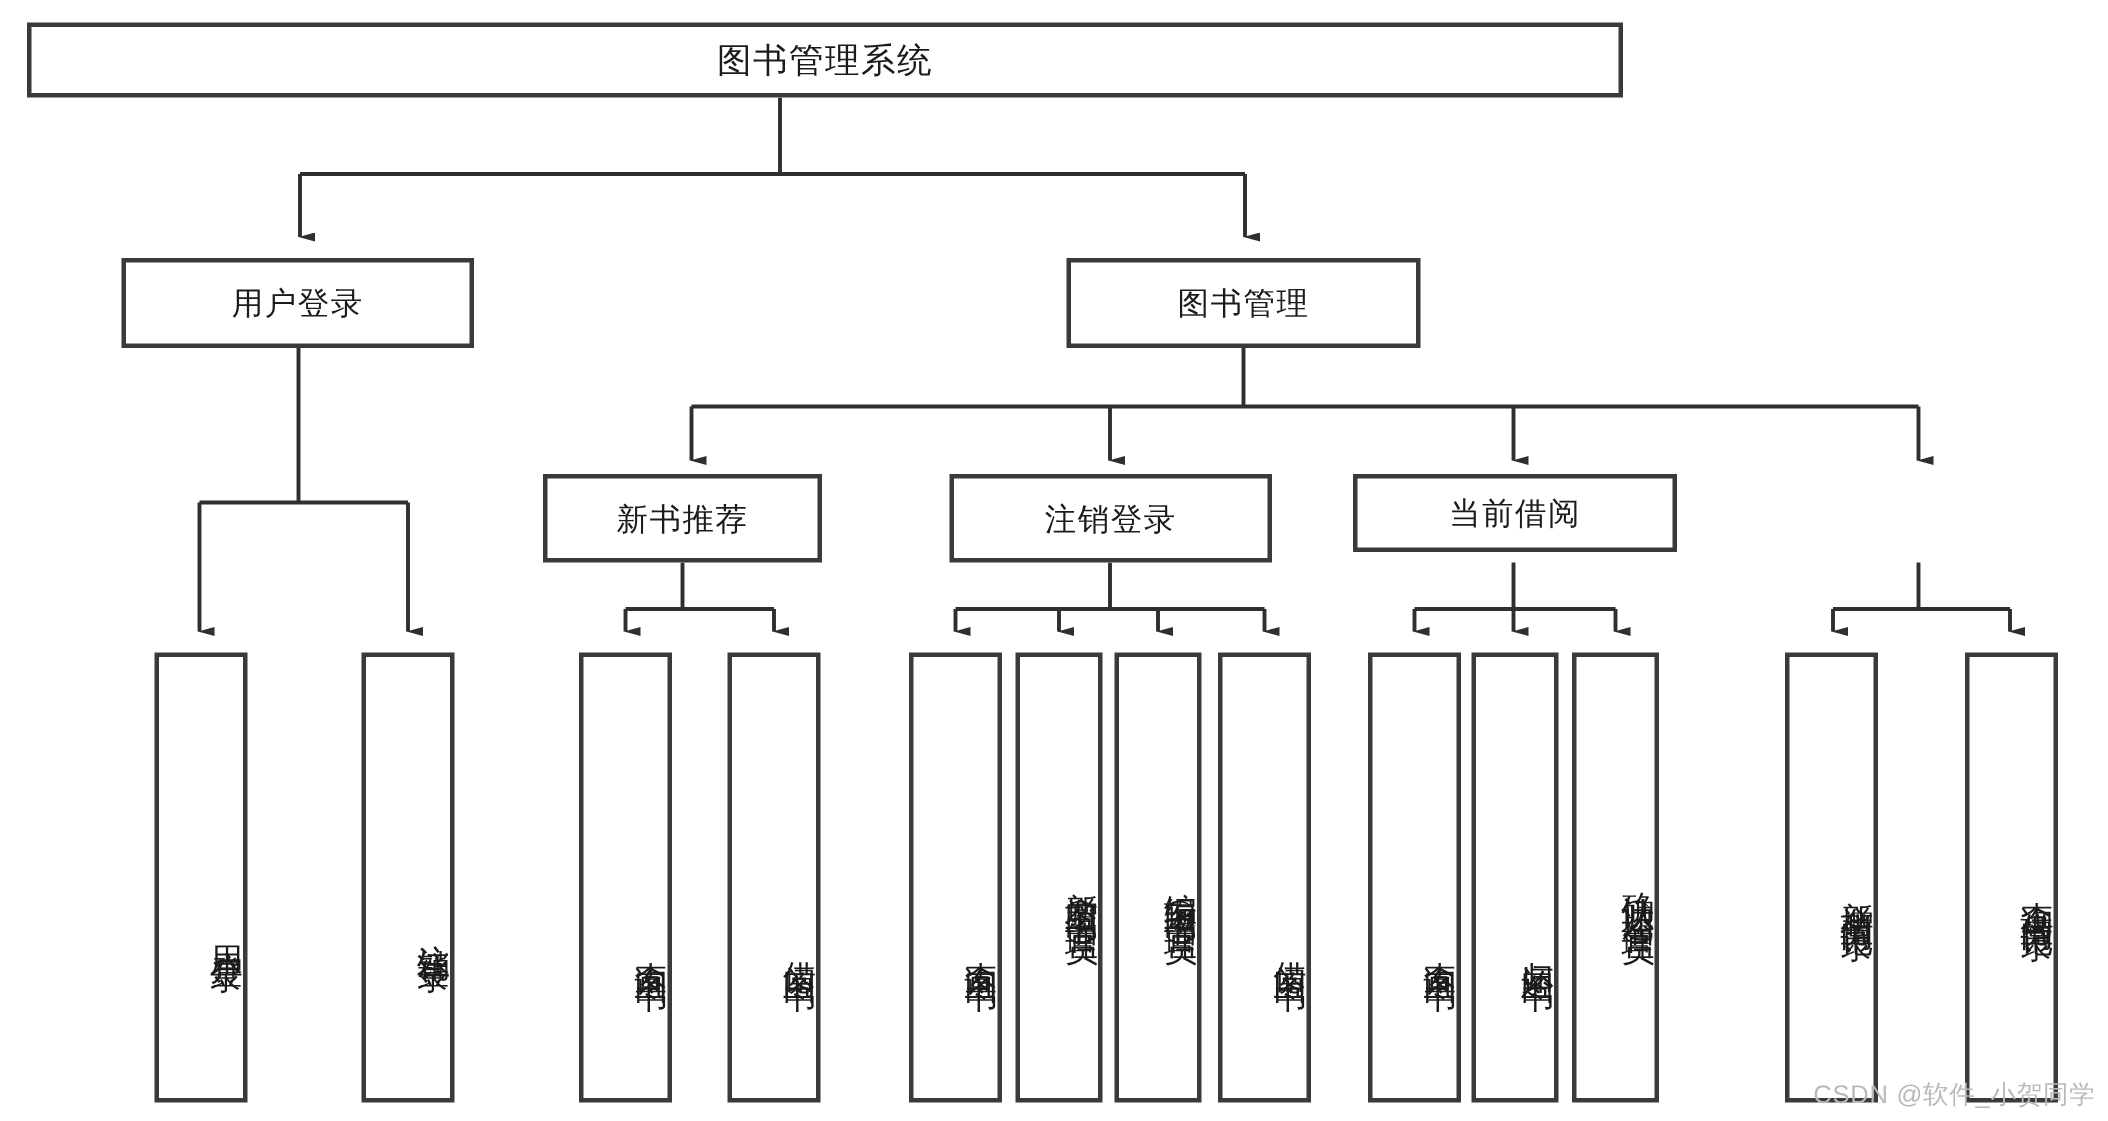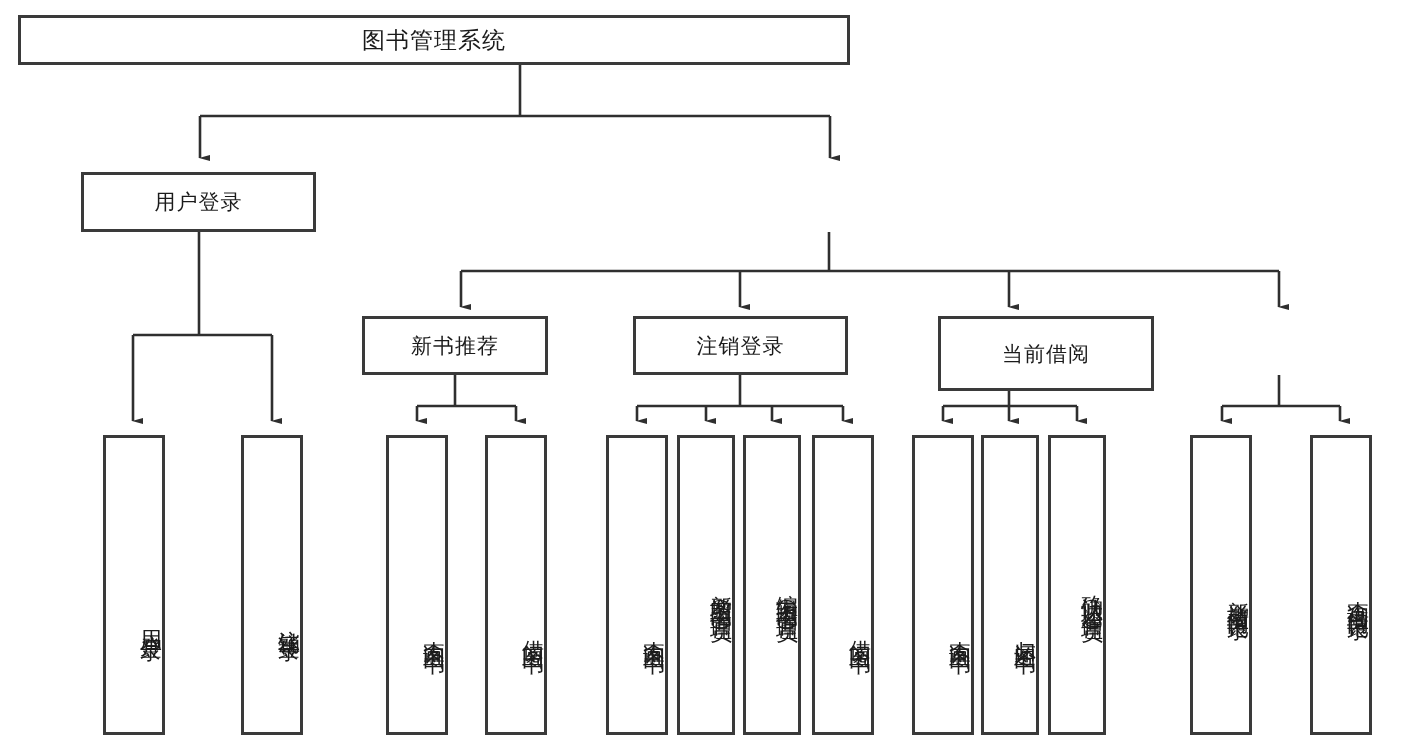--- a/index.html
+++ b/index.html
@@ -106,30 +106,31 @@
       <path d="M1009,406 L1009,421" marker-end="url(#arrow)"></path>
       <path d="M1077,406 L1077,421" marker-end="url(#arrow)"></path>
 
       <path d="M1279,375 L1279,406"></path>
       <path d="M1222,406 L1340,406"></path>
       <path d="M1222,406 L1222,421" marker-end="url(#arrow)"></path>
       <path d="M1340,406 L1340,421" marker-end="url(#arrow)"></path>
     </g>
   </svg>
 
-  <div class="node h" id="root-node" style="left:18px;top:15px;width:832px;height:50px;">图书管理系统</div>
+  <div class="node h" id="root-node" style="left:18px;top:15px;width:1064px;height:50px;">图书管理系统</div>
 
   <div class="node h" style="left:81px;top:172px;width:235px;height:60px;">用户登录</div>
 
+  <div class="node h" style="left:711px;top:172px;width:236px;height:60px;">图书管理</div>
 
   <div class="node h" style="left:362px;top:316px;width:186px;height:59px;">新书推荐</div>
 
   <div class="node h" style="left:633px;top:316px;width:215px;height:59px;">注销登录</div>
 
-  <div class="node h" style="left:902px;top:316px;width:216px;height:75px;margin-left:36px;">当前借阅</div>
+  <div class="node h" style="left:902px;top:316px;width:216px;height:52px;">当前借阅</div>
 
 
   <div class="node v midstart" style="left:103px;top:435px;width:62px;height:300px;">用户登录</div>
 
   <div class="node v midstart" style="left:241px;top:435px;width:62px;height:300px;">注销登录</div>
 
   <div class="node v midstart2" style="left:386px;top:435px;width:62px;height:300px;">查询图书</div>
 
   <div class="node v midstart2" style="left:485px;top:435px;width:62px;height:300px;">借阅图书</div>
 
@@ -144,14 +145,15 @@
   <div class="node v midstart2" style="left:912px;top:435px;width:62px;height:300px;">查询图书</div>
 
   <div class="node v midstart2" style="left:981px;top:435px;width:58px;height:300px;">归还图书</div>
 
   <div class="node v tall" style="left:1048px;top:435px;width:58px;height:300px;">确认归还（管理员）</div>
 
   <div class="node v tall" style="left:1190px;top:435px;width:62px;height:300px;">新增借阅记录</div>
 
   <div class="node v tall" style="left:1310px;top:435px;width:62px;height:300px;">查询借阅记录</div>
 
+  <div id="watermark">CSDN @软件_小贺同学</div>
 
 </div>
 
 </body></html>

